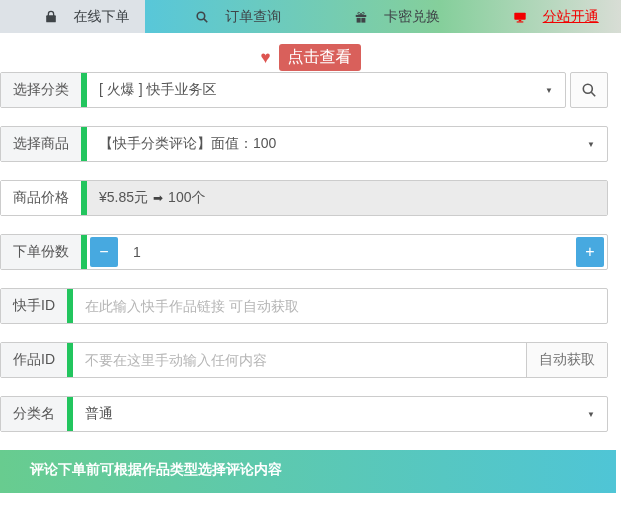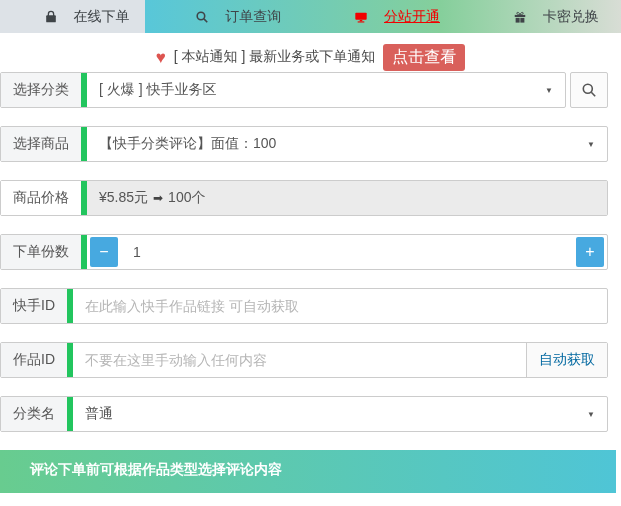--- a/index.html
+++ b/index.html
@@ -52,21 +52,21 @@
     font-size:14px; color:#555; background:transparent; border:none; outline:none;
     min-width:0;
   }
   .field.gray { background:#ebebeb; }
   .caret { display:flex; align-items:center; padding-right:12px; font-size:8px; color:#555; }
   .selectbox { flex:1; display:flex; align-items:center; cursor:pointer; min-width:0;gap:24px; }
   input.field::placeholder { color:#b5b5b5; opacity:1; }
   .addon-btn {
     display:flex; align-items:center; padding:0 12px;
     background:#fafafa; border-left:1px solid #ccc;
-    color:#0369a1; font-size:14px; cursor:pointer; white-space:nowrap;
+    color:#737373; font-size:14px; cursor:pointer; white-space:nowrap;
   }
   .search-btn {
     width:38px; height:36px; margin-left:4px;
     display:flex; align-items:center; justify-content:center;
     background:#fbfbfb; border:1px solid #ccc; border-radius:2px; cursor:pointer;
     color:#555;
   }
   .qty-btn {
     width:28px; height:30px; margin:2px 3px; align-self:center;
     display:flex; align-items:center; justify-content:center;
@@ -98,47 +98,46 @@
   <div class="nav-rest">
     <div class="nav-tab">
       <span style="display:flex">
         <svg width="14" height="14" viewBox="0 0 16 16" fill="none" stroke="#3f4448" stroke-width="1.8">
             <circle cx="6.8" cy="6.8" r="4.3"></circle>
             <line x1="10.2" y1="10.2" x2="14" y2="14"></line>
           </svg>
       </span>
       <span>订单查询</span>
     </div>
-    <div class="nav-tab hot">
-      <span style="display:flex">
-        <svg width="14" height="14" viewBox="0 0 16 16" fill="#f20000">
-            <rect x="1.5" y="3" width="13" height="8" rx="1"></rect>
-            <rect x="6.5" y="11.3" width="3" height="1.6"></rect>
-            <rect x="4.2" y="13" width="7.6" height="1.3"></rect>
-          </svg>
-      </span>
-      <span>分站开通</span>
-    </div>
     <div class="nav-tab">
       <span style="display:flex">
         <svg width="14" height="14" viewBox="0 0 16 16" fill="#3f4448">
             <rect x="2" y="5.6" width="12" height="2.4"></rect>
             <rect x="3" y="9" width="4.6" height="5.4"></rect>
             <rect x="8.4" y="9" width="4.6" height="5.4"></rect>
             <path d="M8 5.6C5.2 5.6 4 4.2 4.5 3.2 5.1 2.1 7.1 2.8 8 5.2 8.9 2.8 10.9 2.1 11.5 3.2 12 4.2 10.8 5.6 8 5.6Z" fill="none" stroke="#3f4448" stroke-width="1.1"></path>
           </svg>
       </span>
       <span>卡密兑换</span>
     </div>
+    <div class="nav-tab hot">
+      <span style="display:flex">
+        <svg width="14" height="14" viewBox="0 0 16 16" fill="#f20000">
+            <rect x="1.5" y="3" width="13" height="8" rx="1"></rect>
+            <rect x="6.5" y="11.3" width="3" height="1.6"></rect>
+            <rect x="4.2" y="13" width="7.6" height="1.3"></rect>
+          </svg>
+      </span>
+      <span>分站开通</span>
+    </div>
   </div>
 </div>
 
 <div class="notice">
   <span class="heart">♥</span>
-  <span class="notice-text">[ 本站通知 ] 最新业务或下单通知</span>
   <button class="notice-btn">点击查看</button>
 </div>
 
 <div class="form">
 
   <div class="row">
     <div class="group">
       <span class="addon">选择分类</span>
       <div class="selectbox">
         <span class="field">[ 火爆 ] 快手业务区</span>

